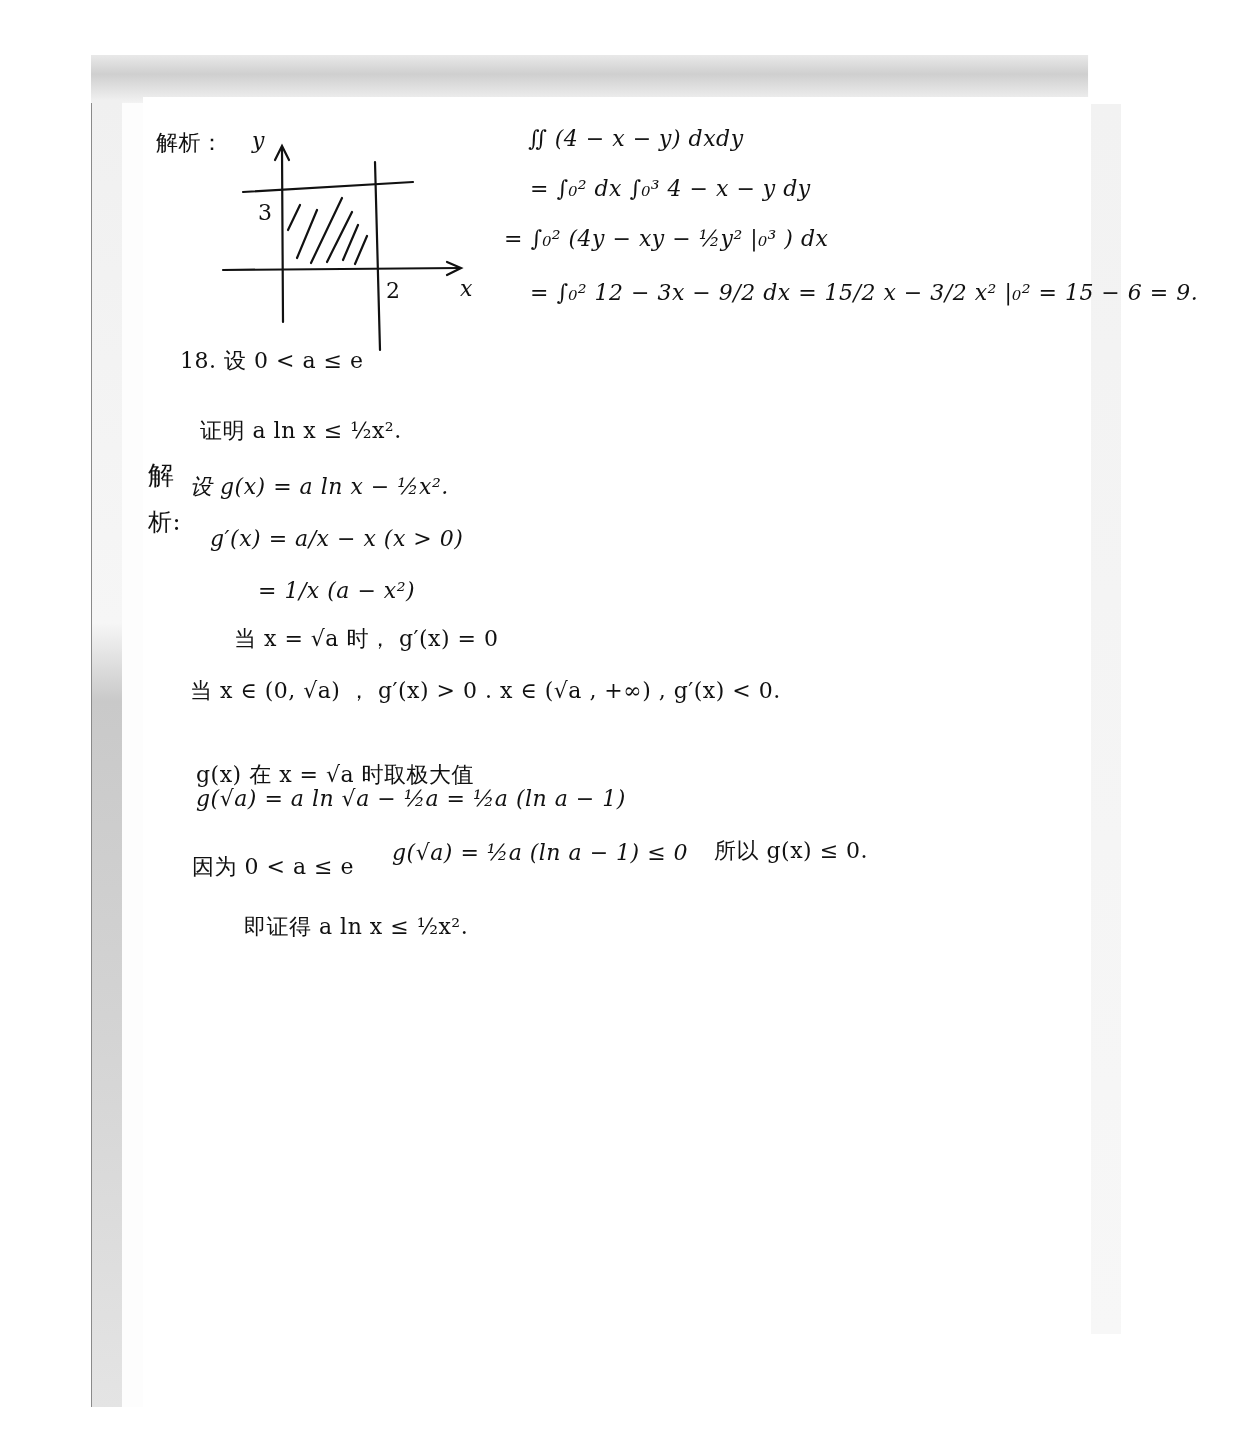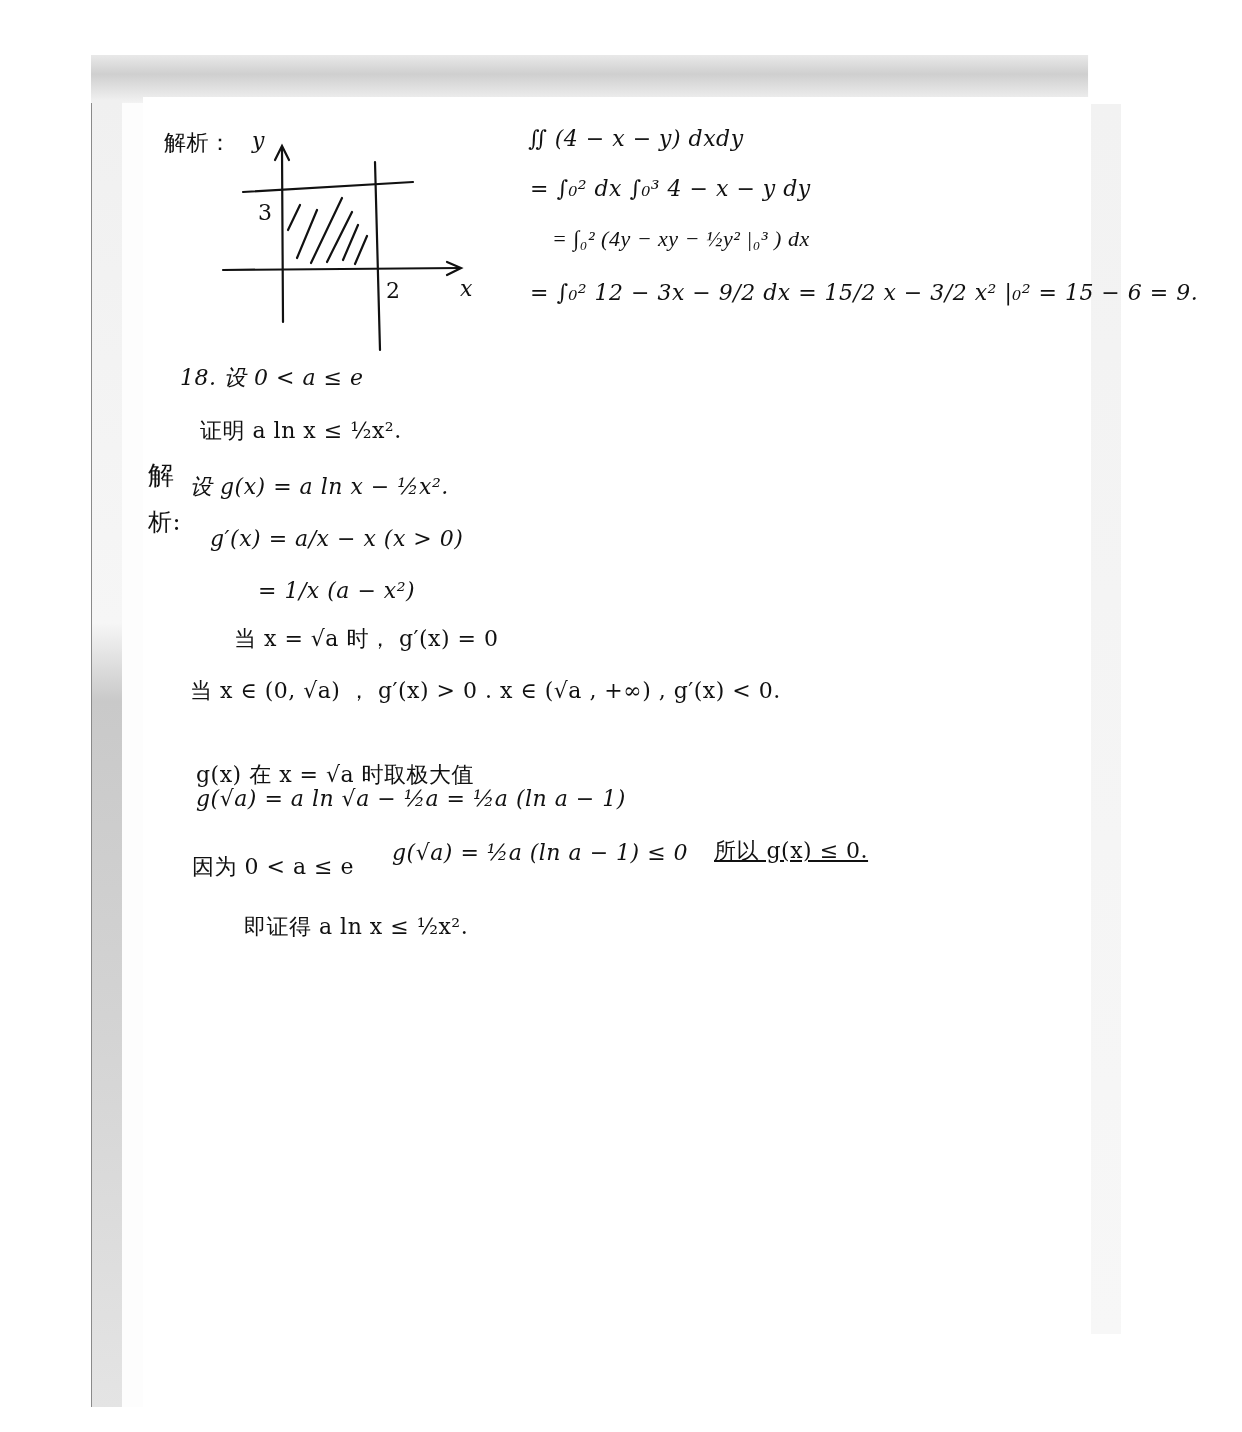--- a/index.html
+++ b/index.html
@@ -33,21 +33,21 @@
 </style>
 </head>
 <body>
 
 <div class="scan-frame"></div>
 <div class="scan-top-shadow"></div>
 <div class="scan-left-strip"></div>
 <div class="scan-right-strip"></div>
 <div class="page"></div>
 
-<div class="hand cjk" style="left:164px;top:128px;">解析：</div>
+<div class="hand cjk" style="left:156px;top:128px;">解析：</div>
 
 <svg class="graph" width="270" height="215" viewBox="0 0 270 215">
   <g stroke="#111" stroke-width="2.2" fill="none" stroke-linecap="round">
 
     <line x1="68" y1="182" x2="67" y2="8"></line>
     <polyline points="60,20 67,6 74,20"></polyline>
 
     <line x1="8" y1="130" x2="245" y2="128"></line>
     <polyline points="232,122 246,128 232,135"></polyline>
 
@@ -63,32 +63,32 @@
     <line x1="140" y1="124" x2="152" y2="96"></line>
   </g>
 </svg>
 <span class="label" style="left:252px;top:128px;">y</span>
 <span class="label" style="left:460px;top:276px;">x</span>
 <span class="label" style="left:258px;top:200px;font-style:normal;">3</span>
 <span class="label" style="left:386px;top:278px;font-style:normal;">2</span>
 
 <div class="hand" style="left:528px;top:126px;">∬ (4 − x − y) dxdy</div>
 <div class="hand" style="left:530px;top:176px;">= ∫₀² dx ∫₀³ 4 − x − y dy</div>
-<div class="hand" style="left:552px;top:226px;font-family:Liberation Serif, serif;">= ∫₀² (4y − xy − ½y² |₀³ ) dx</div>
+<div class="hand" style="left:504px;top:226px;">= ∫₀² (4y − xy − ½y² |₀³ ) dx</div>
 <div class="hand" style="left:530px;top:280px;">= ∫₀² 12 − 3x − 9/2 dx = 15/2 x − 3/2 x² |₀² = 15 − 6 = 9.</div>
 
-<div class="hand cjk" style="left:180px;top:363px;font-style:italic;">18. 设 0 &lt; a ≤ e</div>
+<div class="hand cjk" style="left:180px;top:346px;">18. 设 0 &lt; a ≤ e</div>
 <div class="hand cjk" style="left:200px;top:416px;text-align:center;">证明 a ln x ≤ ½x².</div>
 <div class="hand cjk" style="left:148px;top:458px;font-size:26px;">解</div>
 <div class="hand cjk" style="left:148px;top:506px;font-size:24px;">析:</div>
 
 <div class="hand cjk" style="left:190px;top:472px;font-style:italic;">设 g(x) = a ln x − ½x².</div>
 <div class="hand" style="left:210px;top:526px;">g′(x) = a/x − x      (x &gt; 0)</div>
 <div class="hand" style="left:258px;top:578px;text-align:right;">= 1/x (a − x²)</div>
 <div class="hand cjk" style="left:190px;top:624px;margin-left:44px;">当 x = √a 时， g′(x) = 0</div>
 <div class="hand cjk" style="left:190px;top:676px;">当 x ∈ (0, √a) ， g′(x) &gt; 0 .  x ∈ (√a , +∞) , g′(x) &lt; 0.</div>
 <div class="hand cjk" style="left:196px;top:760px;">g(x) 在 x = √a 时取极大值</div>
 <div class="hand" style="left:196px;top:786px;">g(√a) = a ln √a − ½a = ½a (ln a − 1)</div>
 
 <div class="hand cjk" style="left:192px;top:852px;">因为 0 &lt; a ≤ e</div>
 <div class="hand" style="left:392px;top:840px;">g(√a) = ½a (ln a − 1) ≤ 0</div>
-<div class="hand cjk" style="left:714px;top:836px;text-decoration:underline;">所以 g(x) ≤ 0.</div>
+<div class="hand cjk" style="left:714px;top:836px;">所以 g(x) ≤ 0.</div>
 <div class="hand cjk" style="left:198px;top:912px;margin-left:46px;">即证得  a ln x ≤ ½x².</div>
 
 </body></html>

